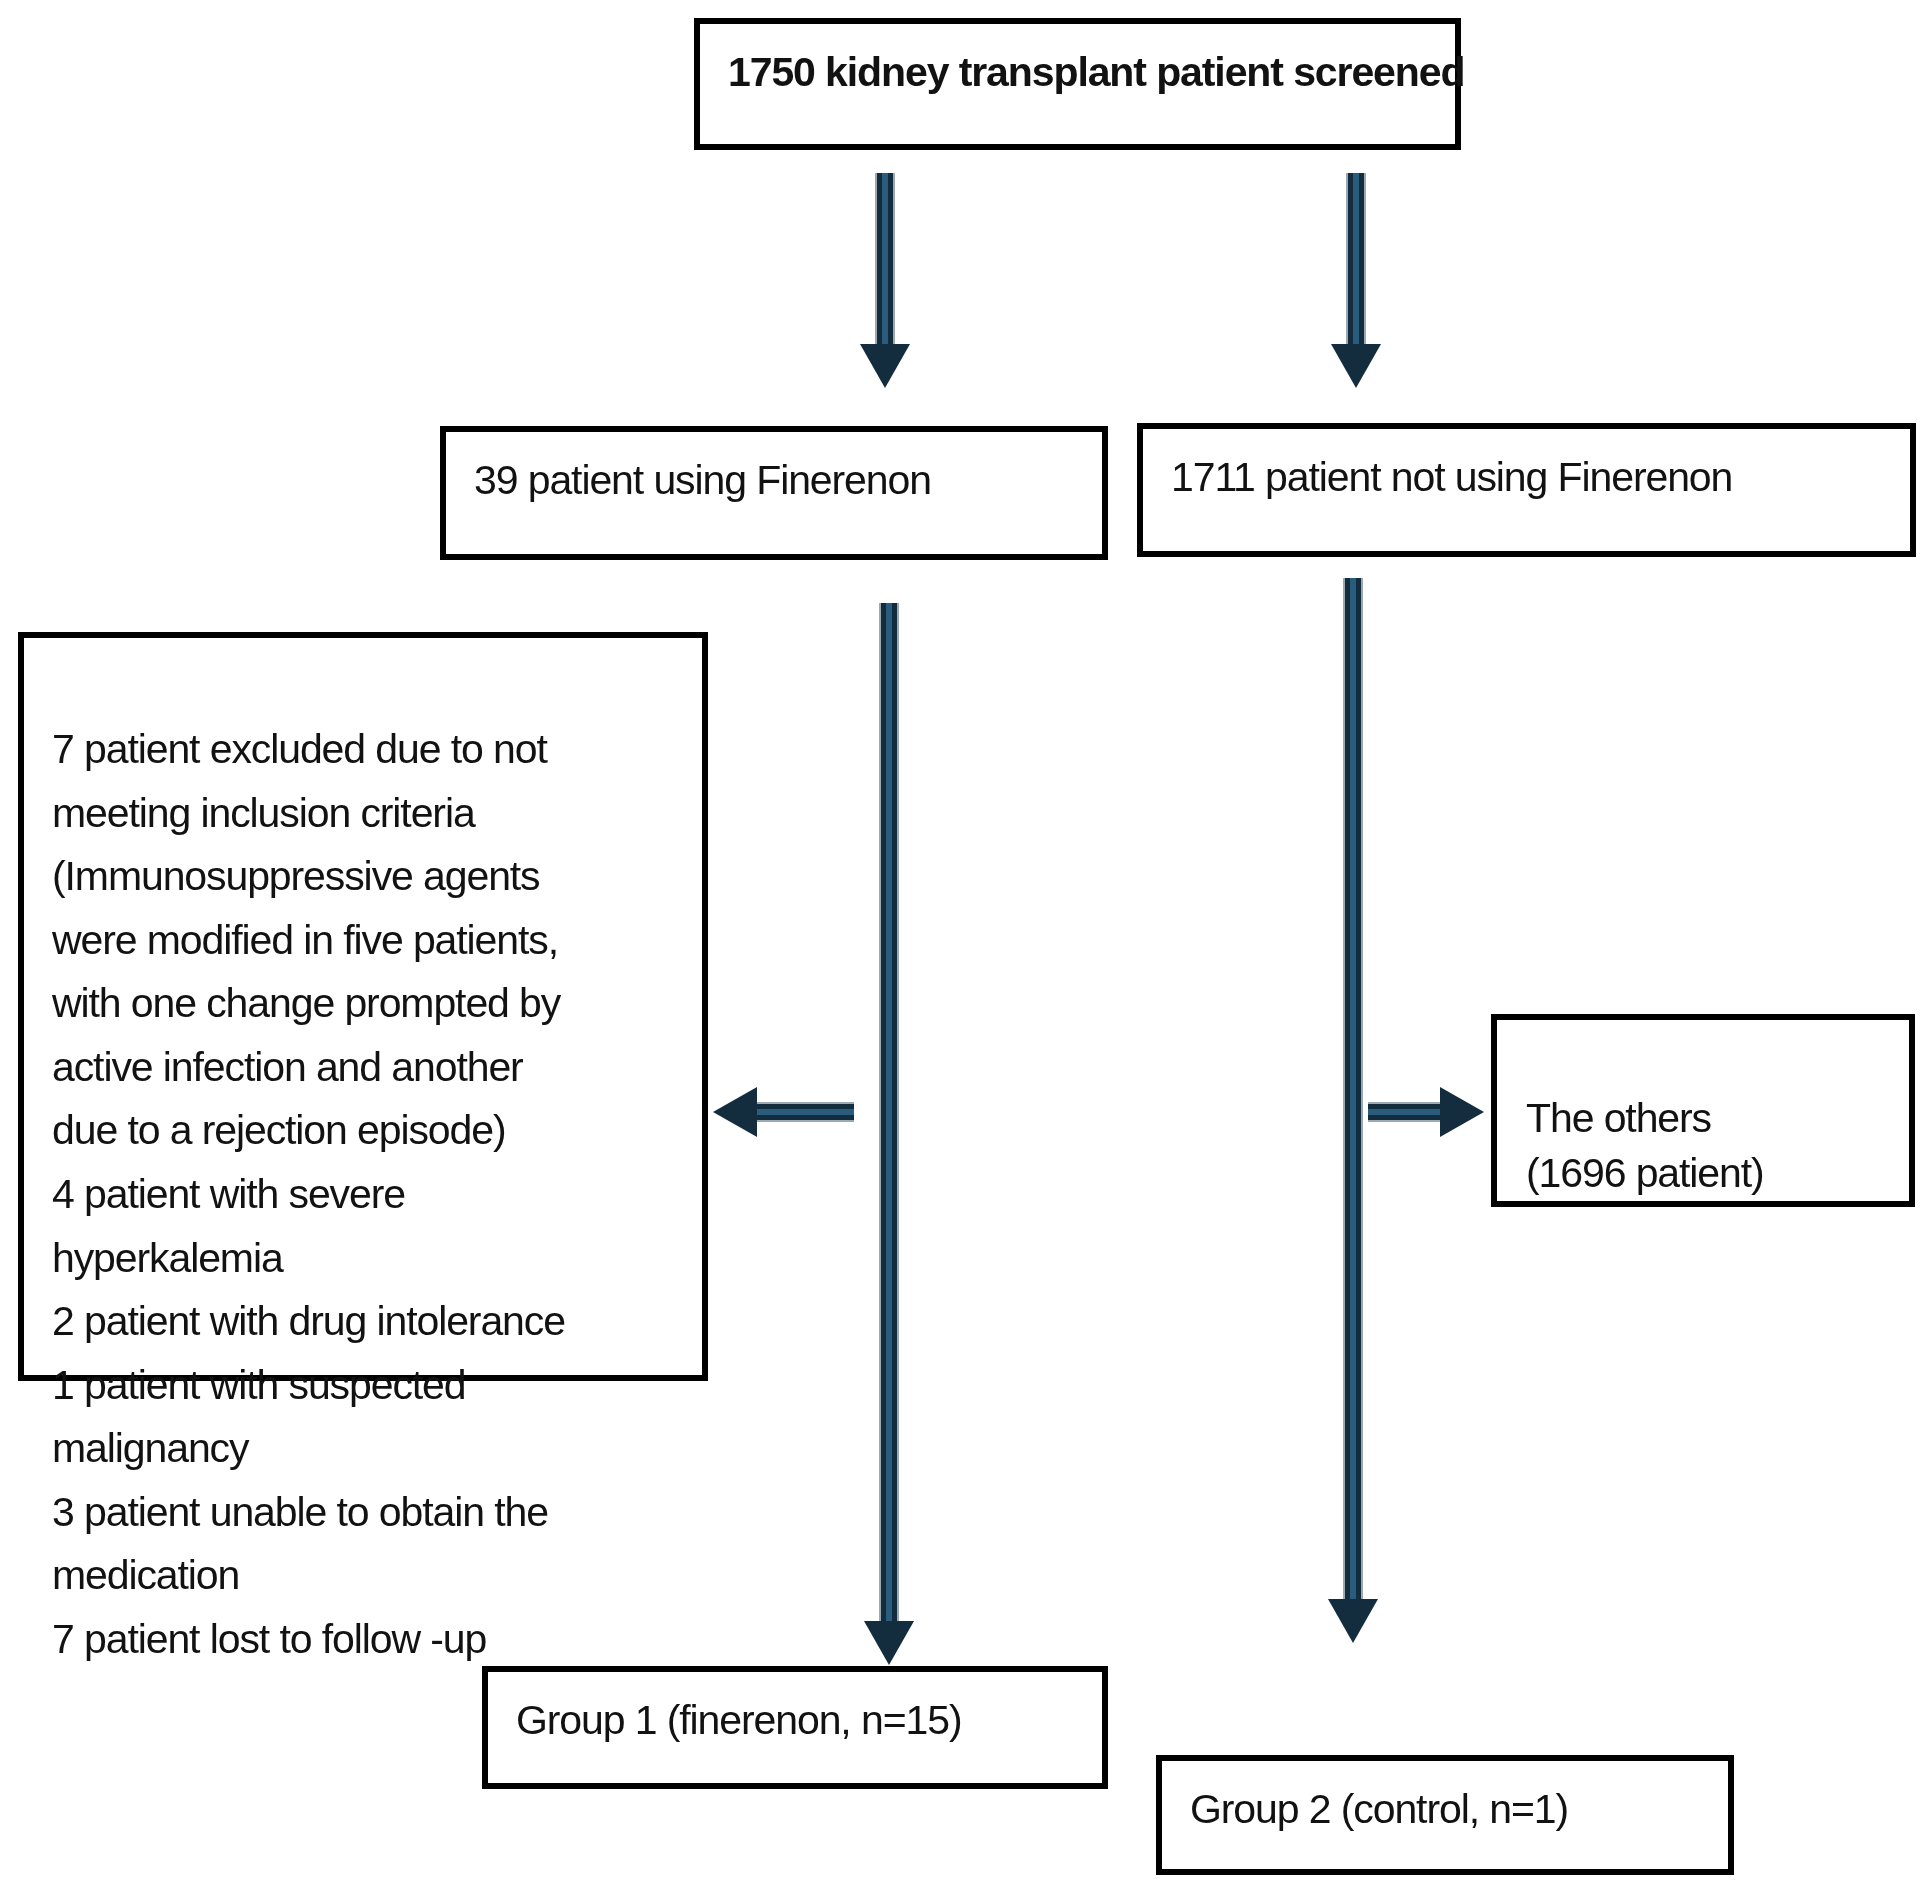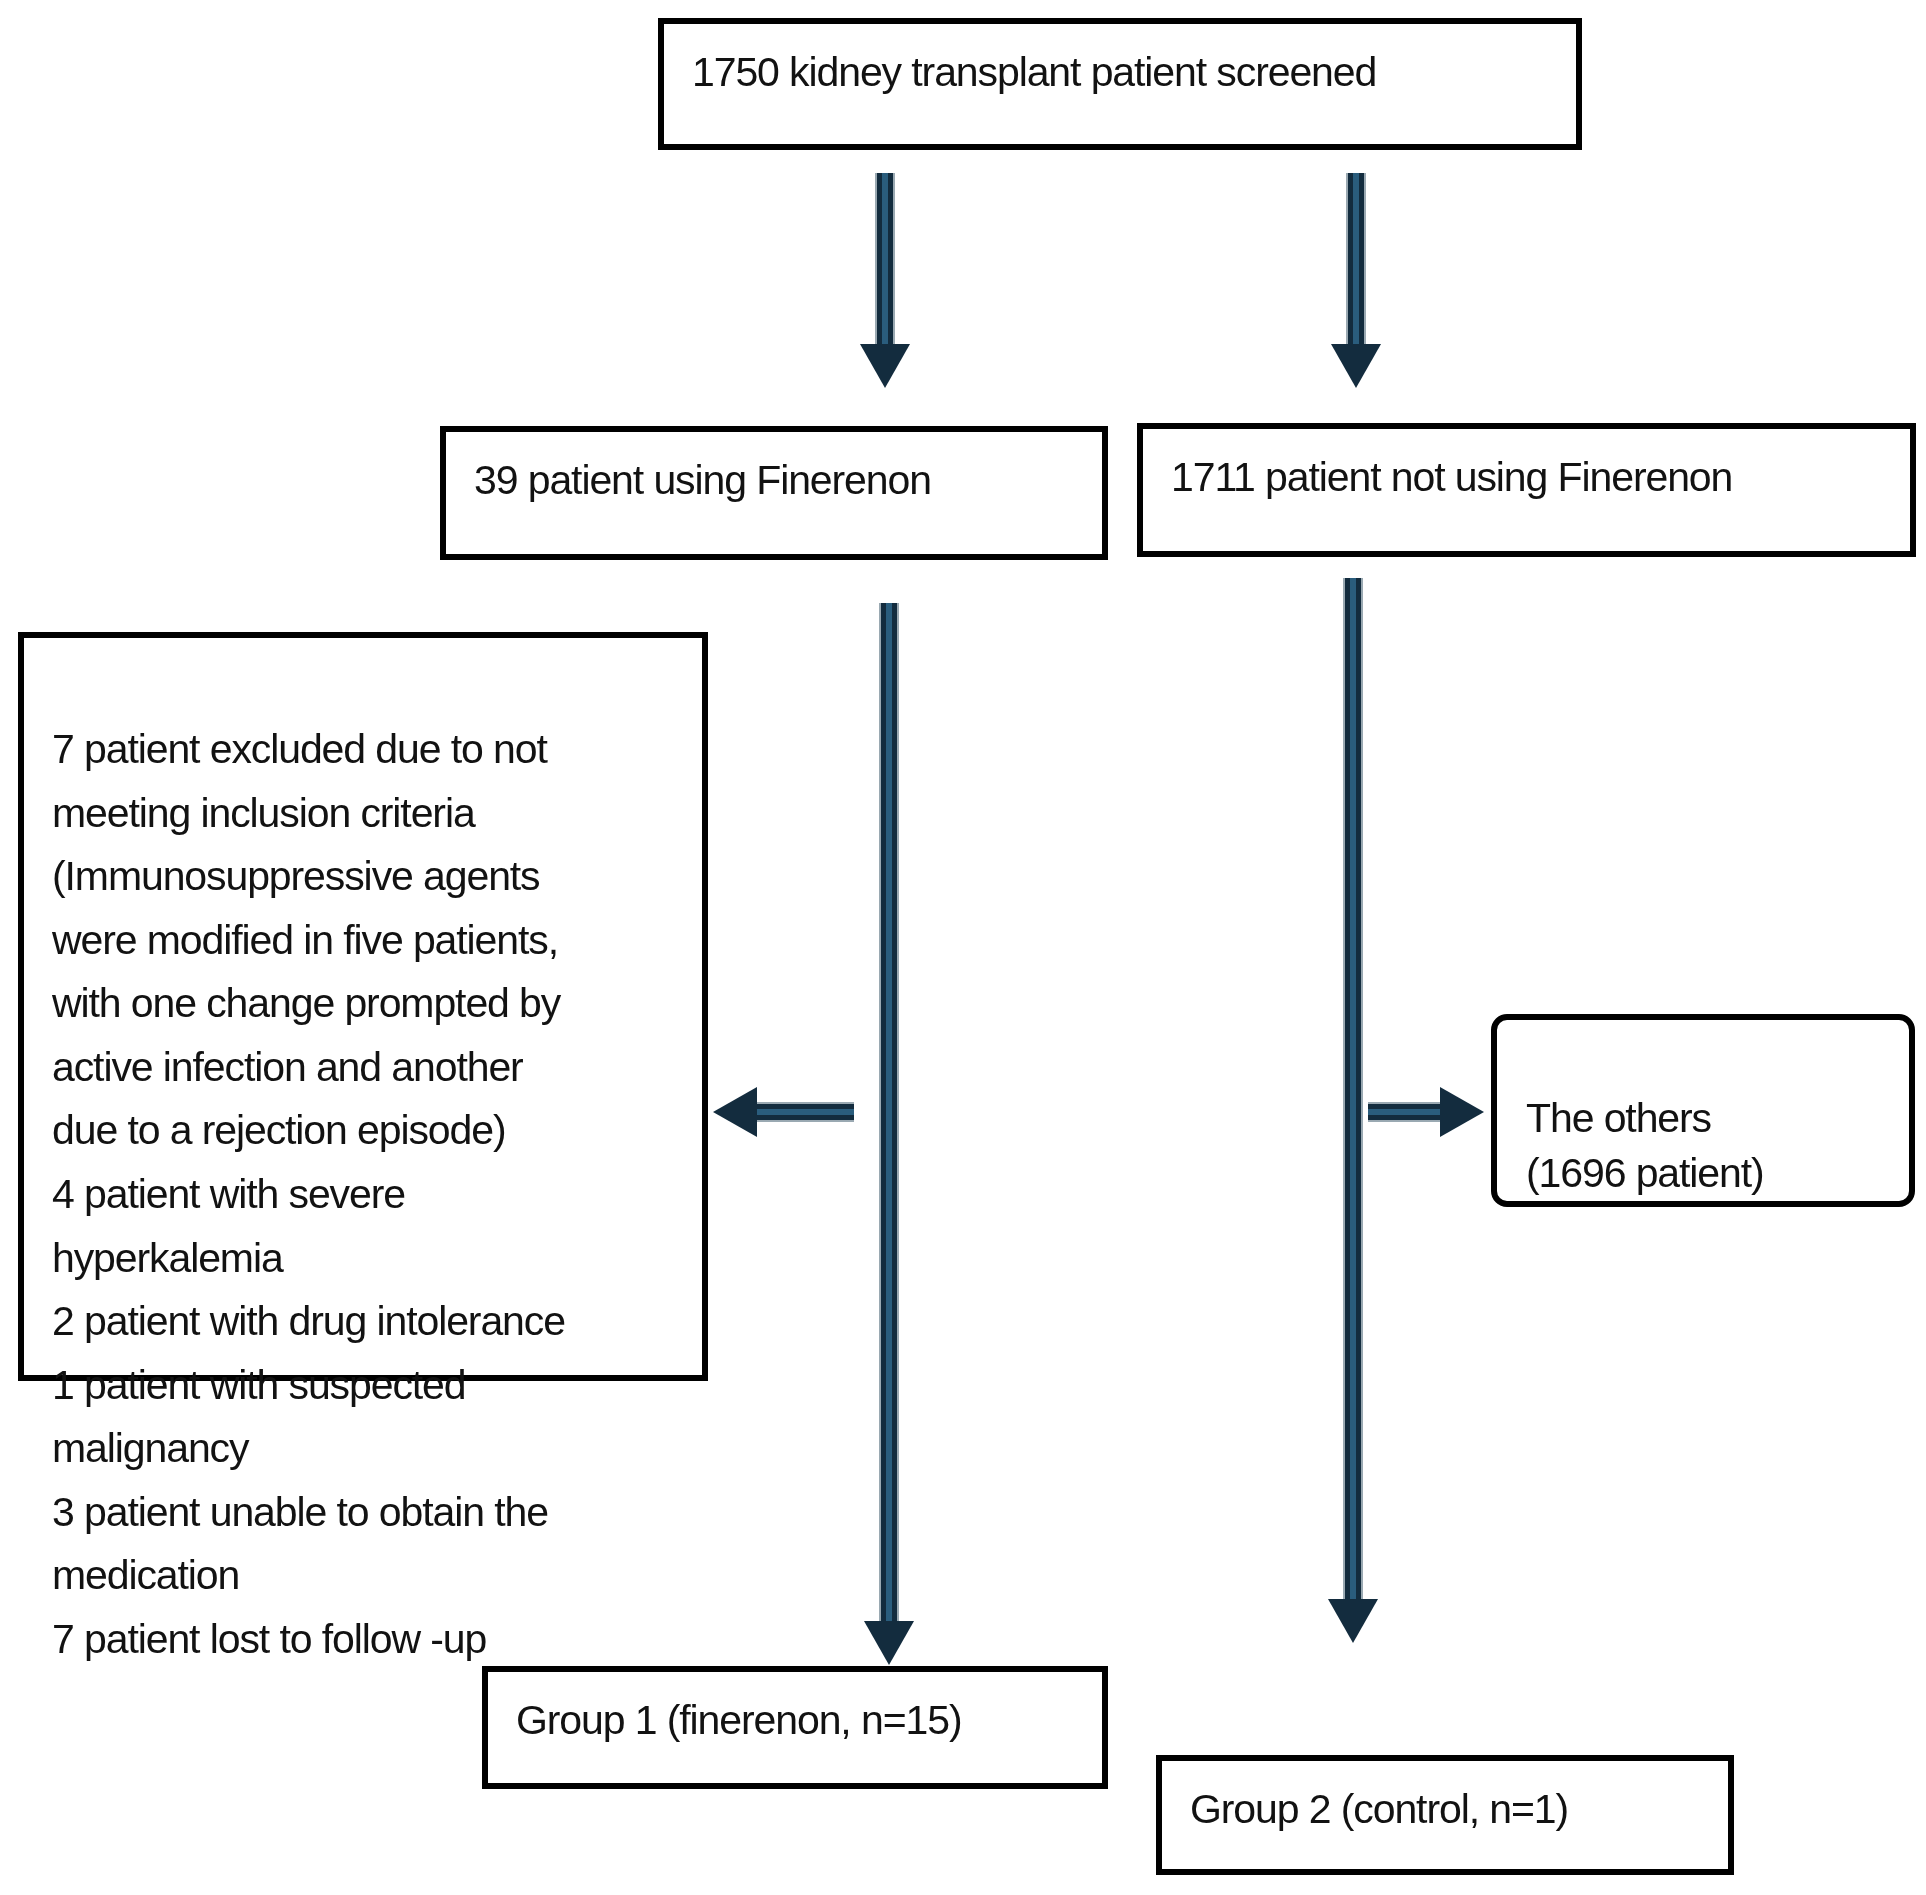--- a/index.html
+++ b/index.html
@@ -33,21 +33,20 @@
   .box.thick{border-width:6.6px;}
   .box.multiline{
     white-space:pre-line;
     line-height:1.55;
     padding:16.6px 22px 16.6px 28px;
   }
   .box.twoline{
     white-space:pre-line;
     line-height:1.35;
     padding:15.5px 22px 15.5px 29px;
-    border-radius:16px;
   }
   
   .shaft-v{
     position:absolute;
     width:20px;
     background:linear-gradient(to right,
       var(--arrow-edge) 0 1.7px,
       var(--arrow-fill) 1.7px 7.2px,
       var(--arrow-stripe) 7.2px 12.7px,
       var(--arrow-fill) 12.7px 18px,
@@ -80,21 +79,21 @@
     border-top:25px solid transparent;
     border-bottom:25px solid transparent;
     border-left:44px solid var(--arrow-fill);
   }
 </style>
 </head>
 <body>
 
 <div class="canvas">
 
-  <div class="box" style="left:658px;top:18px;width:924px;height:132px;">
+  <div class="box" style="left:694px;top:18px;width:767px;height:132px;font-weight:bold;">
     <span>1750 kidney transplant patient screened</span>
   </div>
 
   <div>
     <div class="shaft-v" style="left:875px;top:173px;height:173px;"></div>
     <div class="head-down" style="left:860px;top:344px;"></div>
   </div>
 
   <div>
     <div class="shaft-v" style="left:1346px;top:173px;height:173px;"></div>

